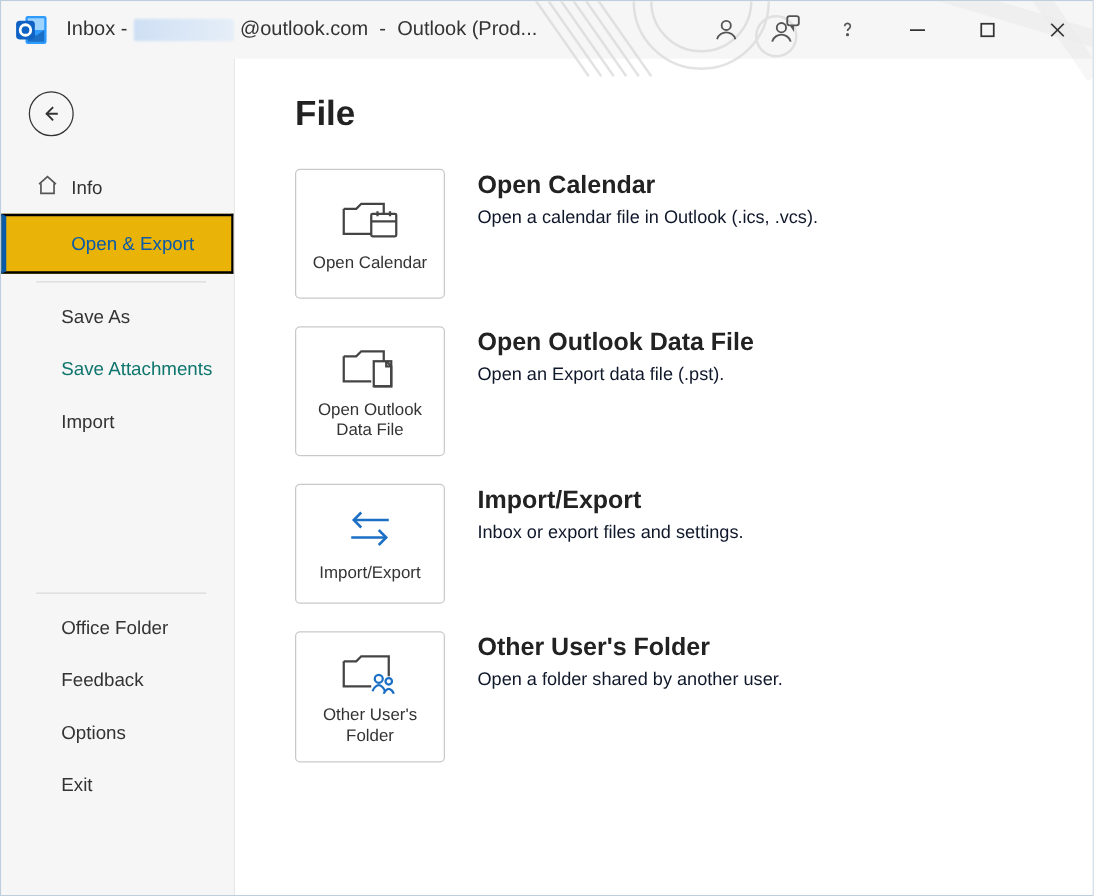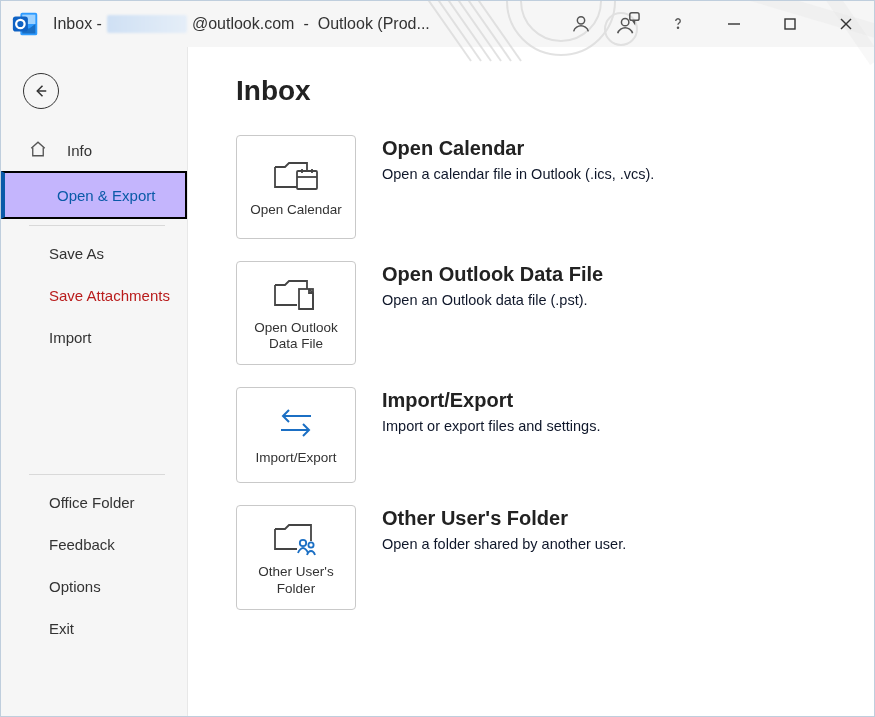--- a/index.html
+++ b/index.html
@@ -81,27 +81,27 @@
     margin: 8px 0 20px 22px;
     display:flex; align-items:center; justify-content:center;
   }
   .nav-item {
     height: 42px;
     display: flex;
     align-items: center;
     padding-left: 28px;
     font-size: 15px;
     color: #333;
-    gap: 20px;
+    gap: 10px;
   }
   .nav-item.inset { padding-left: 48px; }
-  .nav-item.disabled { color: #b91c1c; align-items: center; }
+  .nav-item.disabled { color: #0f766e; align-items: center; }
   .nav-item.selected {
     color: #0a5aa8;
-    background: #c4b5fd;
+    background: #eab308;
     border: 2px solid #000;
     border-left: 4px solid #0a5aa8;
     margin-left: 0;
     padding-left: 52px;
     height: 48px;
   }
   .nav-sep {
     height: 1px;
     background: #d9d9d9;
     margin: 6px 22px 6px 28px;
@@ -295,21 +295,21 @@
       </div>
       <div class="nav-item inset">
         <span>Options</span>
       </div>
       <div class="nav-item inset">
         <span>Exit</span>
       </div>
     </div>
 
     <div class="main">
-      <h1>Inbox</h1>
+      <h1>File</h1>
 
       <div class="action-row">
         <div class="action-tile">
           <div class="tile-icon">
             <svg width="46" height="38" viewBox="0 0 46 38" fill="none" stroke="#444" stroke-width="1.8">
               <path d="M2 10 V30 H26"></path>
                 <path d="M2 10 H12 L16 6 H34 V14"></path>
               <rect x="24" y="14" width="20" height="18" rx="1" fill="#fff"></rect>
               <line x1="24" y1="20" x2="44" y2="20"></line>
                 <line x1="29" y1="12" x2="29" y2="16"></line>
@@ -332,39 +332,39 @@
                 <path d="M2 10 H12 L16 6 H34 V14"></path>
               <rect x="26" y="14" width="14" height="20" fill="#fff"></rect>
                 <path d="M36 14 L40 18 V34 H26"></path>
                 <path d="M36 14 V18 H40"></path>
             </svg>
           </div>
           <div class="tile-label">Open Outlook Data File</div>
         </div>
         <div class="action-desc">
           <p class="desc-title">Open Outlook Data File</p>
-          <p class="desc-text">Open an Outlook data file (.pst).</p>
+          <p class="desc-text">Open an Export data file (.pst).</p>
         </div>
       </div>
 
       <div class="action-row">
         <div class="action-tile" style="min-height:96px">
           <div class="tile-icon">
             <svg width="46" height="36" viewBox="0 0 46 36" fill="none" stroke="#1b6fc4" stroke-width="2">
               <line x1="38" y1="10" x2="10" y2="10"></line>
                 <path d="M16 4 L10 10 L16 16"></path>
               <line x1="8" y1="24" x2="36" y2="24"></line>
                 <path d="M30 18 L36 24 L30 30"></path>
             </svg>
           </div>
           <div class="tile-label">Import/Export</div>
         </div>
         <div class="action-desc">
           <p class="desc-title">Import/Export</p>
-          <p class="desc-text">Import or export files and settings.</p>
+          <p class="desc-text">Inbox or export files and settings.</p>
         </div>
       </div>
 
       <div class="action-row">
         <div class="action-tile">
           <div class="tile-icon">
             <svg width="46" height="38" viewBox="0 0 46 38" fill="none" stroke="#444" stroke-width="1.8">
               <path d="M2 10 V30 H24"></path>
                 <path d="M2 10 H12 L16 6 H38 V22"></path>
               <g stroke="#1b6fc4">

